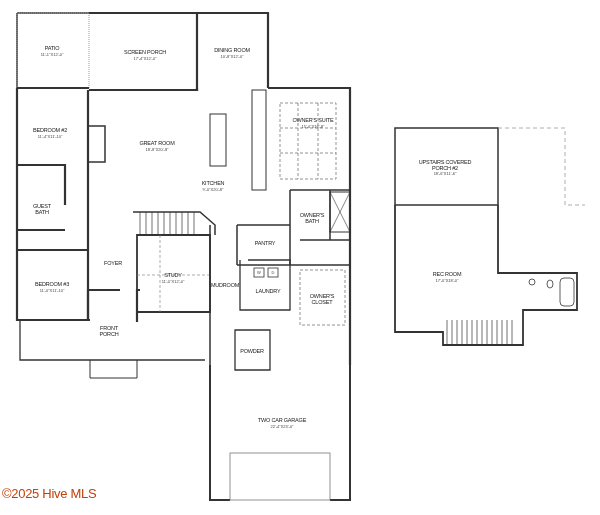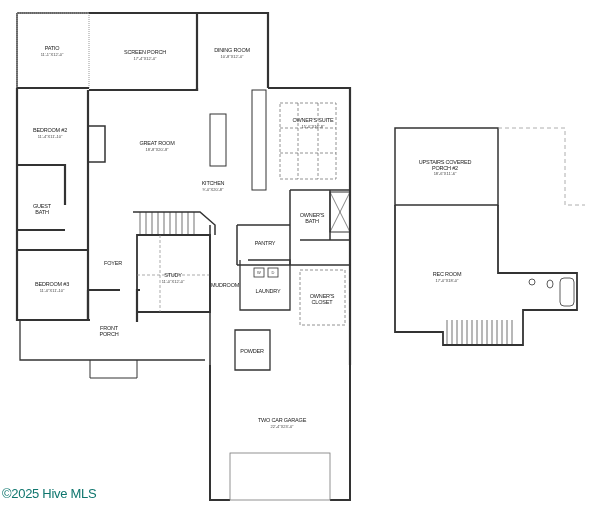--- a/index.html
+++ b/index.html
@@ -1,21 +1,21 @@
 <!DOCTYPE html>
 <html><head>
 <meta charset="utf-8">
 <style>
   html,body{margin:0;padding:0;background:#fff;}
   body{width:600px;height:515px;position:relative;overflow:hidden;font-family:"Liberation Sans",sans-serif;}
   svg{position:absolute;left:0;top:0;}
   .lbl{position:absolute;text-align:center;color:#222;line-height:1;white-space:nowrap;transform:translateX(-50%);}
   .lbl .n{font-size:5.5px;letter-spacing:-0.2px;display:block;}
   .lbl .d{font-size:4px;display:block;margin-top:1px;color:#444;}
-  .wm{position:absolute;left:2px;top:486px;font-size:13px;color:#0f766e;letter-spacing:-0.3px;}
+  .wm{position:absolute;left:2px;top:486px;font-size:13px;color:#c2410c;letter-spacing:-0.3px;}
 </style>
 </head>
 <body>
 
 <svg width="600" height="515" viewBox="0 0 600 515" xmlns="http://www.w3.org/2000/svg">
   <g fill="none" stroke="#333" stroke-width="2.2">
 
     <path d="M17 13 H89 M17 13 V88" stroke-width="1.5"></path>
     <rect x="17" y="13" width="72" height="75" stroke="#999" stroke-width="1" stroke-dasharray="1,1"></rect>
 

